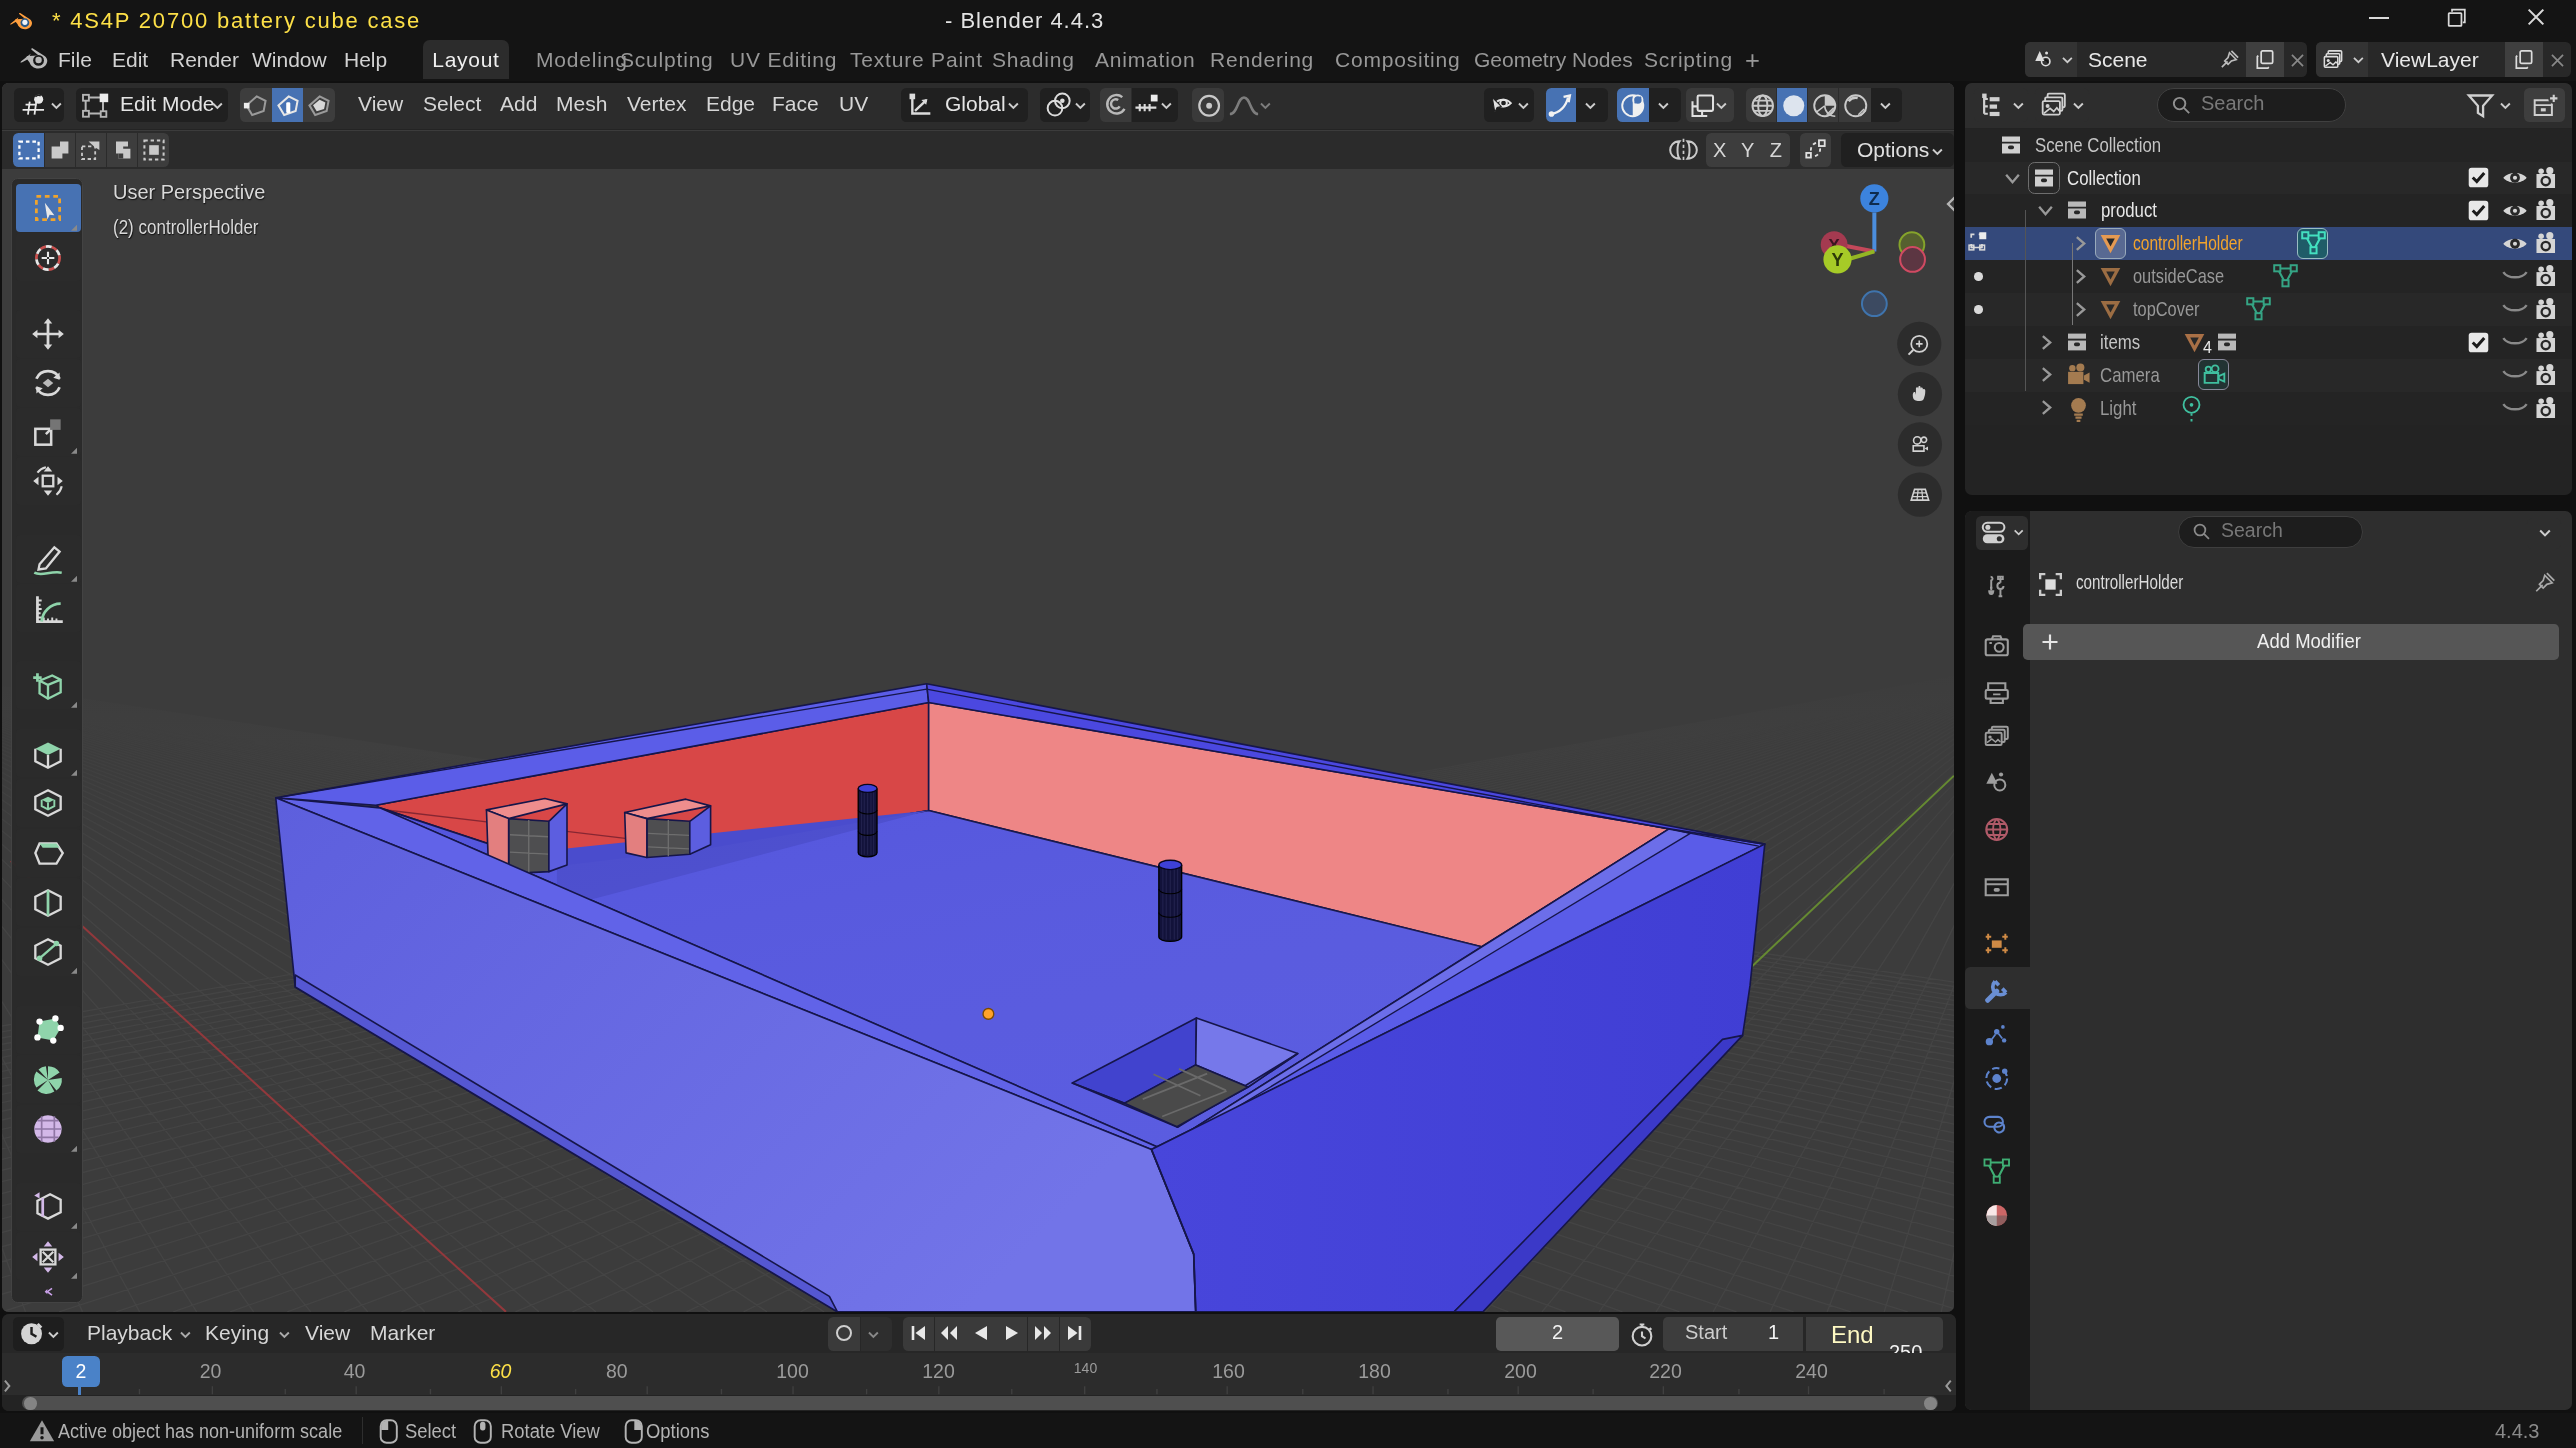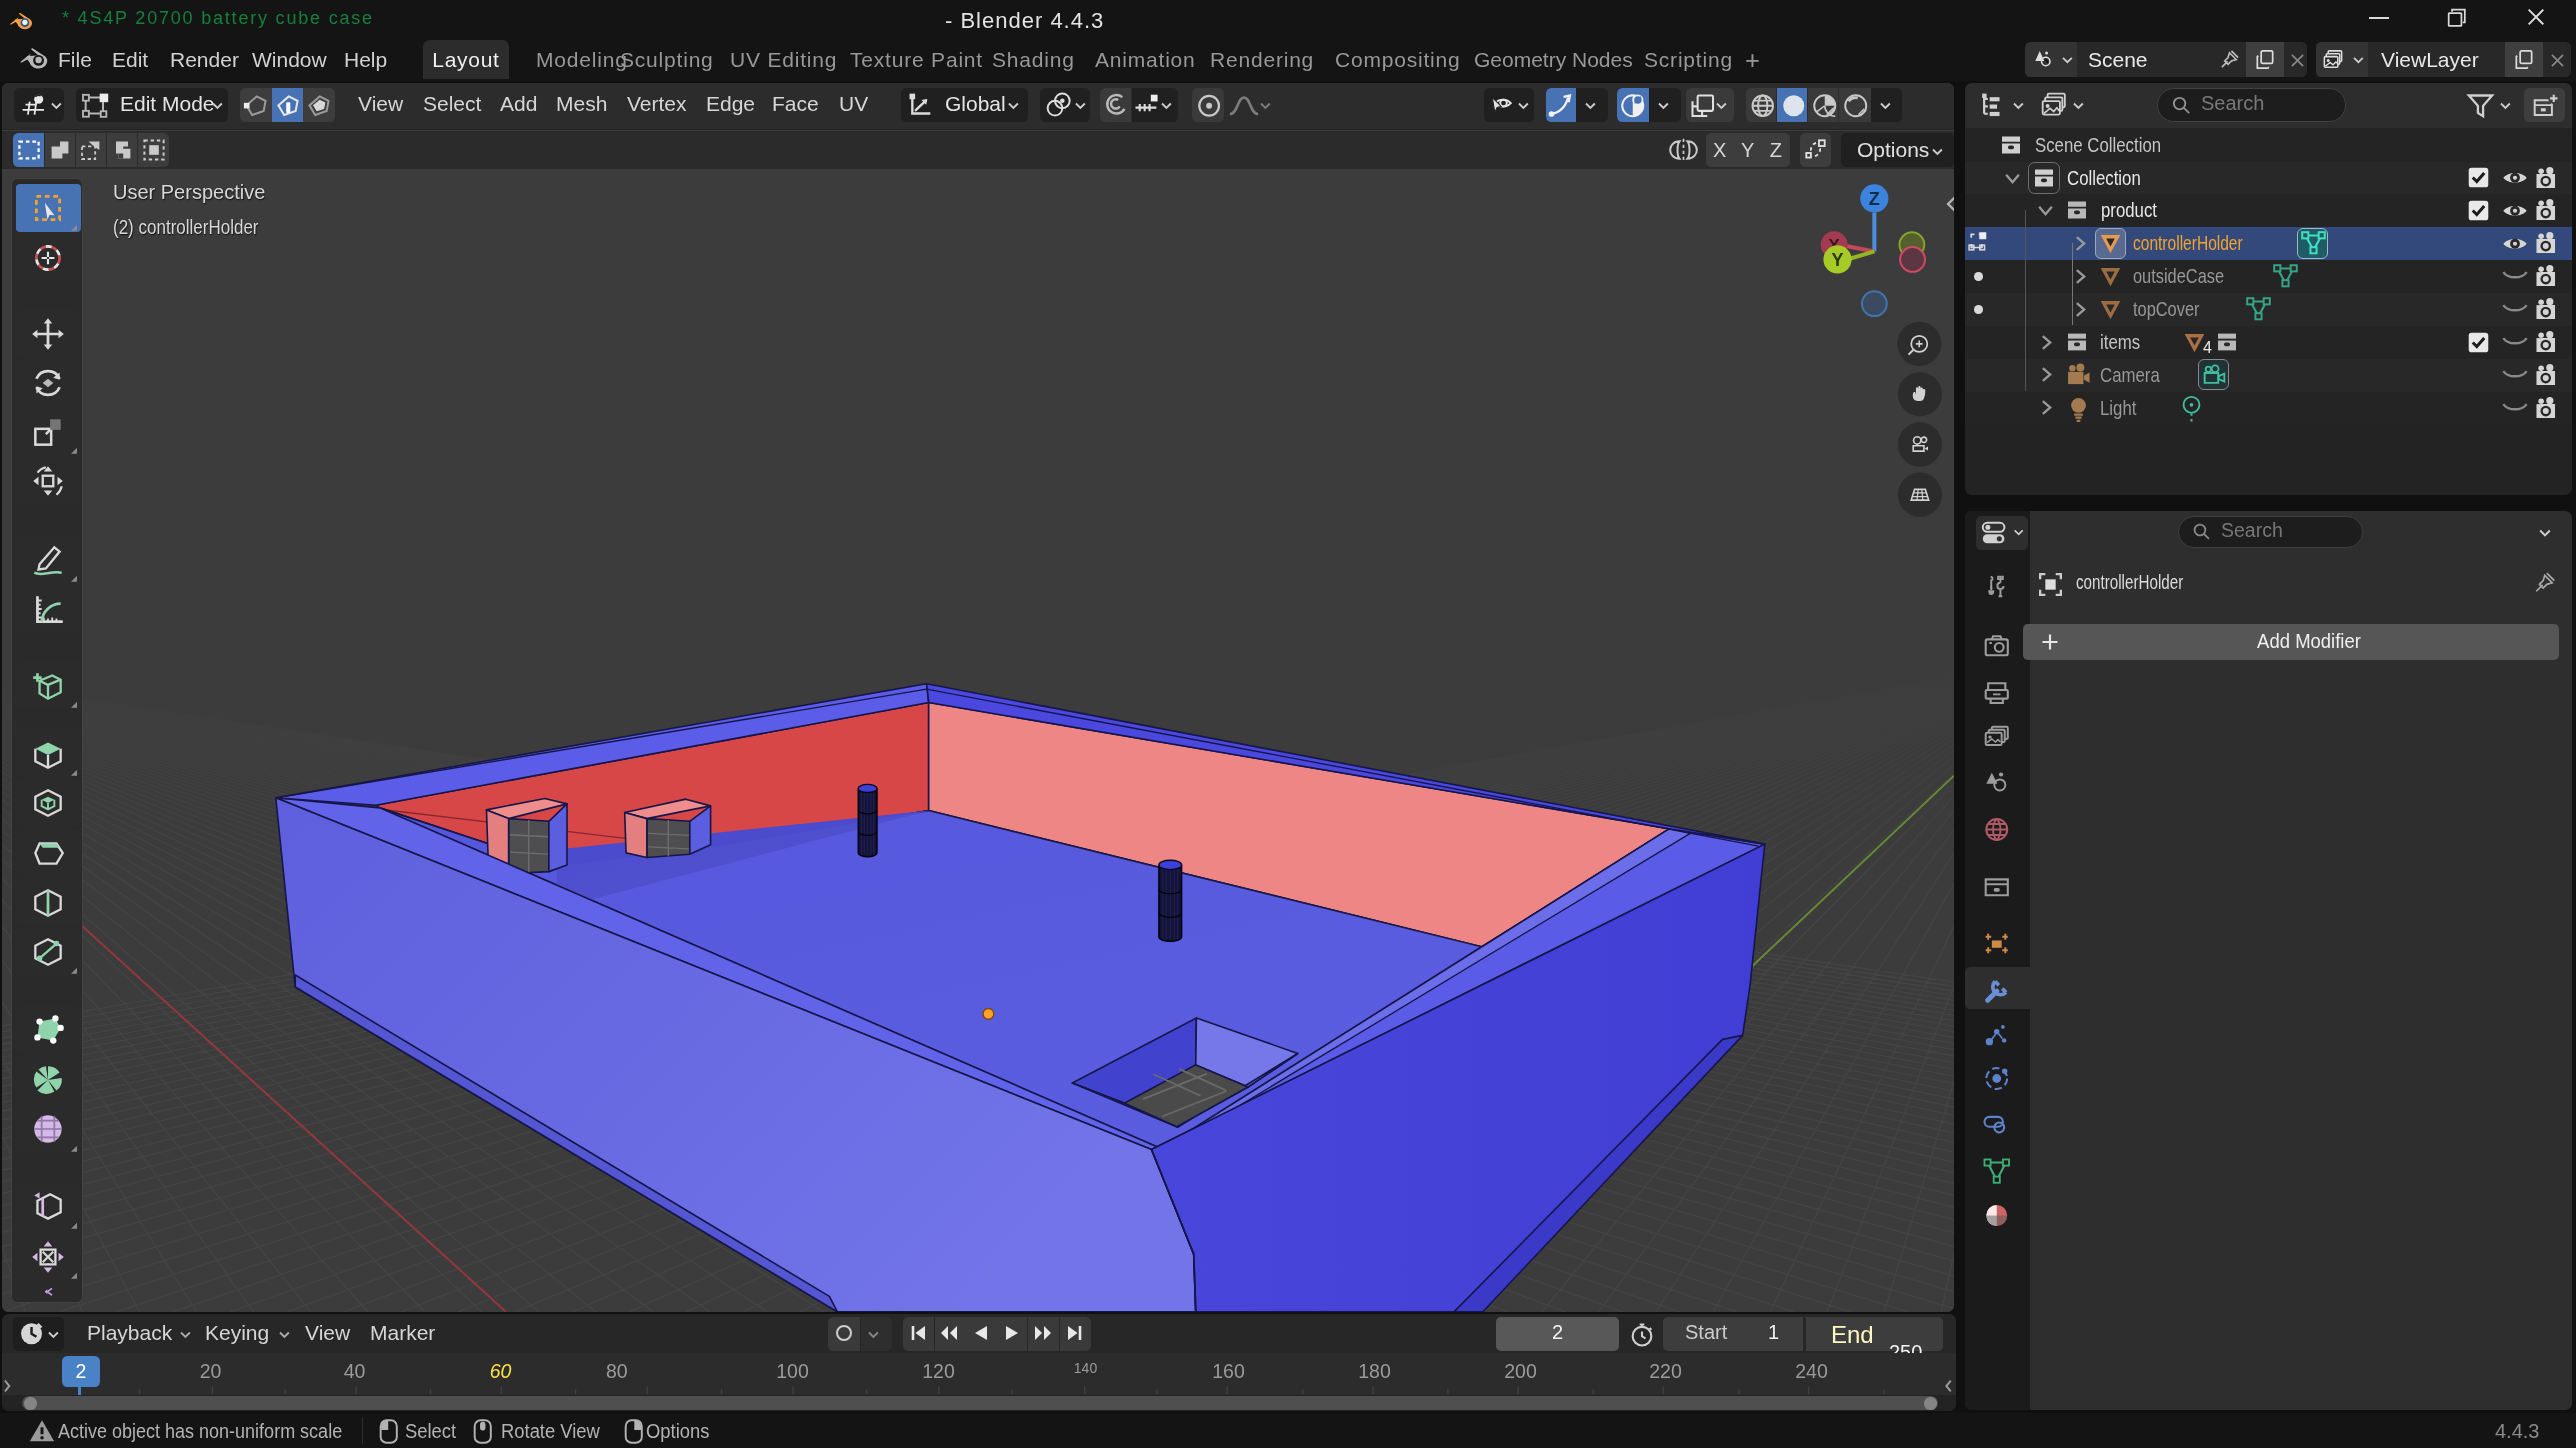--- a/index.html
+++ b/index.html
@@ -12,21 +12,21 @@
 <body>
 
 <div id="topbar" class="abs" style="left:0;top:0;width:2576px;height:81px;background:#141414;color:#dedede;">
 
   <svg class="abs" style="left:9.4px;top:8.7px" width="24" height="21.5" viewBox="0 0 24 20">
     <path d="M9.5 7.5 L2 13.5 C0.5 14.6 1.2 15.2 2.6 14.4 L7.5 11.8" fill="#ff9f3e"></path>
     <path d="M6 10.5 C6 10 6.5 9.4 7.3 9.4 L16 9 L10.5 4.6 C9.4 3.7 10.2 2.6 11.6 3.5 L20.5 9.2 C22.6 10.6 23 12.3 23 13.2 C23 16.8 19.6 19.5 15.8 19.5 C11.9 19.5 9.3 17 8.6 14.6 L6.2 11.4 C6.05 11.1 6 10.8 6 10.5 Z" fill="#ff9f3e"></path>
     <circle cx="15.9" cy="13" r="4.4" fill="#2a5b8a"></circle>
     <circle cx="15.9" cy="12.6" r="2.6" fill="#eef3f8"></circle>
   </svg>
-  <div class="abs" style="left:62px;top:8px;font-size:18px;letter-spacing:1.8px;color:#15803d;">* 4S4P 20700 battery cube case</div>
+  <div class="abs" style="left:52px;top:8px;font-size:22px;letter-spacing:1.8px;color:#fde047;">* 4S4P 20700 battery cube case</div>
   <div class="abs" style="left:945px;top:8px;font-size:22px;letter-spacing:1px;color:#e3e3e3;">- Blender 4.4.3</div>
 
   <div class="abs" style="left:2369px;top:17px;width:20px;height:2px;background:#d9d9d9;"></div>
   <svg class="abs" style="left:2446px;top:6.7px" width="21.5" height="21.5" viewBox="0 0 32 32">
     <path d="M9 7 L9 4 L28 4 L28 23 L25 23" fill="none" stroke="#d9d9d9" stroke-width="2.6"></path>
     <rect x="4" y="9" width="19" height="19" fill="none" stroke="#d9d9d9" stroke-width="2.6" rx="1"></rect>
   </svg>
   <svg class="abs" style="left:2526px;top:7.4px" width="20" height="20" viewBox="0 0 30 30">
       <path d="M4 4 L26 26 M26 4 L4 26" stroke="#d9d9d9" stroke-width="3"></path>
     </svg>

